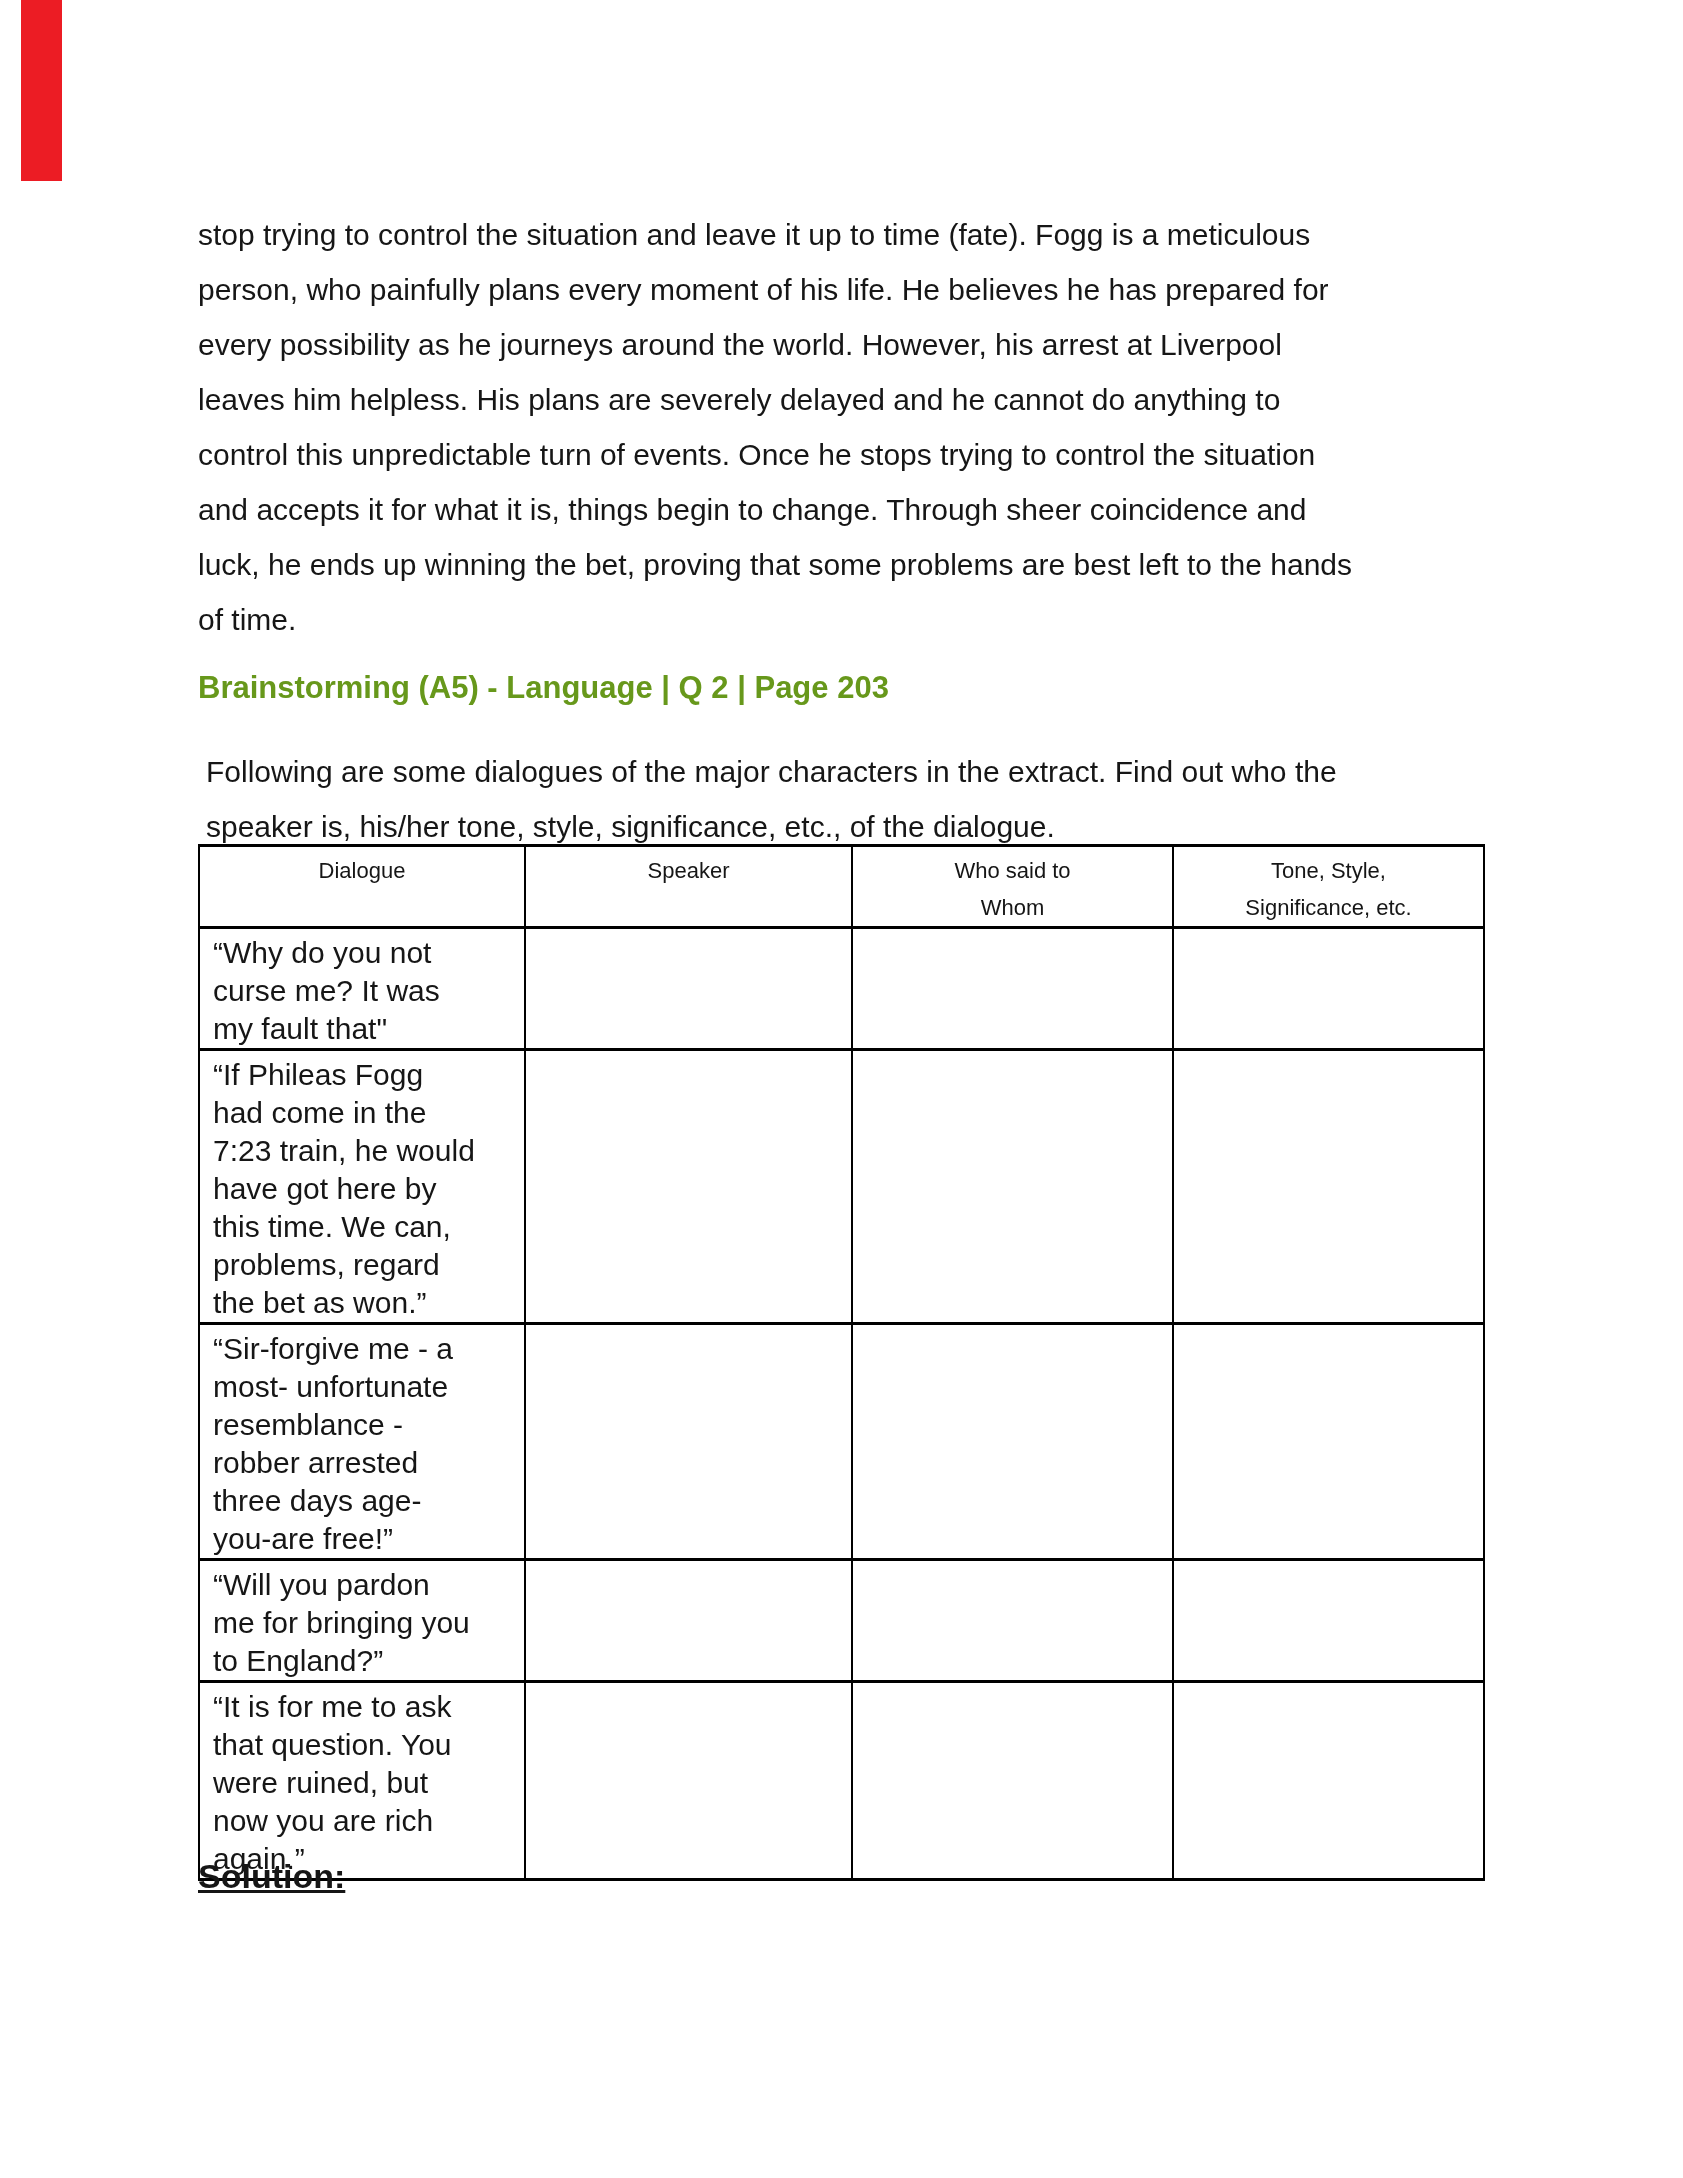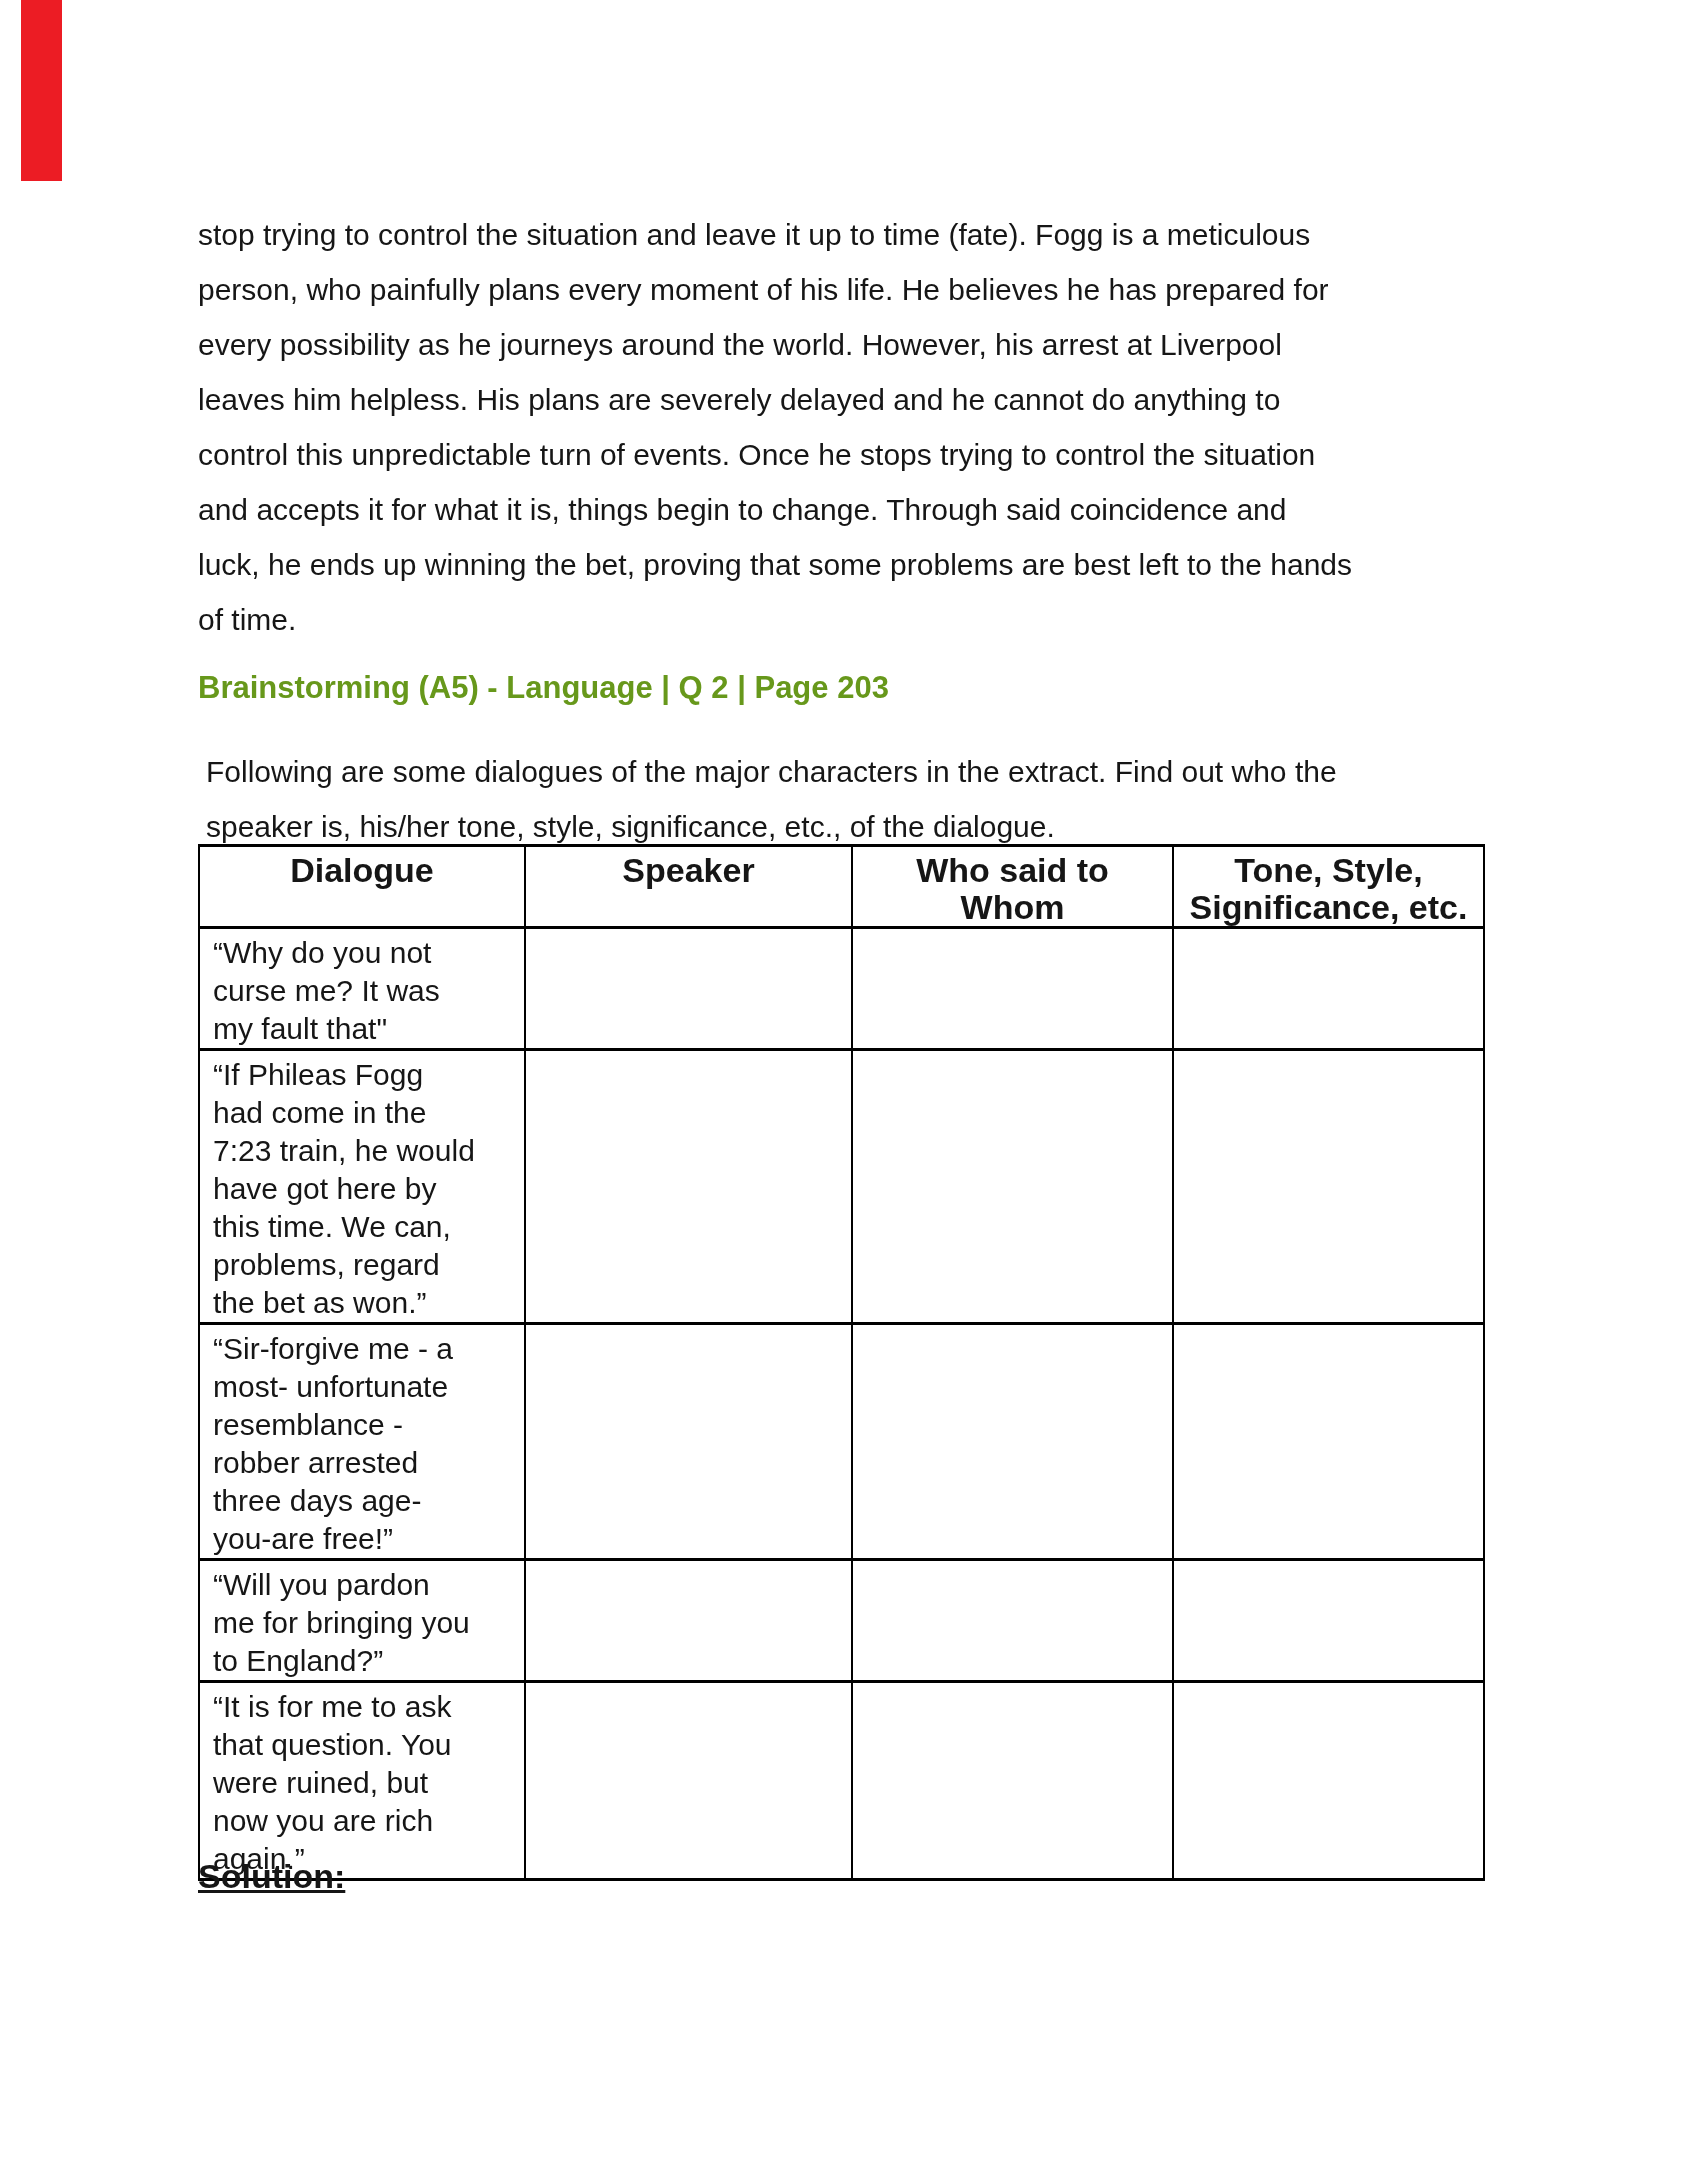--- a/index.html
+++ b/index.html
@@ -42,22 +42,22 @@
   }
   .dialogue-table th, .dialogue-table td {
     border-left: 2px solid #000;
     border-right: 2px solid #000;
     border-top: 3px solid #000;
     border-bottom: 3px solid #000;
     vertical-align: top;
     overflow: hidden;
   }
   .dialogue-table th {
-    font-size: 34px;
-    font-weight: bold;
+    font-size: 22px;
+    font-weight: normal;
     line-height: 37px;
     text-align: center;
     padding: 5px 4px 0 4px;
   }
   .dialogue-table td {
     font-size: 30px;
     line-height: 38px;
     text-align: left;
     padding: 5px 6px 0 13px;
     margin-left: 26px;
@@ -78,21 +78,21 @@
 <div class="page">
 
   <div class="red-bar" style="background: rgb(236, 28, 36);"></div>
 
   <div class="para intro">
       <div>stop trying to control the situation and leave it up to time (fate). Fogg is a meticulous</div>
       <div>person, who painfully plans every moment of his life. He believes he has prepared for</div>
       <div>every possibility as he journeys around the world. However, his arrest at Liverpool</div>
       <div>leaves him helpless. His plans are severely delayed and he cannot do anything to</div>
       <div>control this unpredictable turn of events. Once he stops trying to control the situation</div>
-      <div>and accepts it for what it is, things begin to change. Through said coincidence and</div>
+      <div>and accepts it for what it is, things begin to change. Through sheer coincidence and</div>
       <div>luck, he ends up winning the bet, proving that some problems are best left to the hands</div>
       <div>of time.</div>
     </div>
 
   <div class="heading" style="color: rgb(103, 152, 27);">Brainstorming (A5) - Language | Q 2 | Page 203</div>
 
   <div class="para instruction">
       <div>Following are some dialogues of the major characters in the extract. Find out who the</div>
       <div>speaker is, his/her tone, style, significance, etc., of the dialogue.</div>
     </div>

